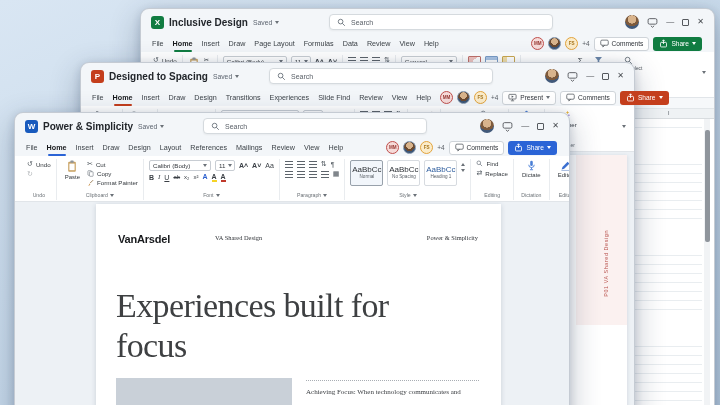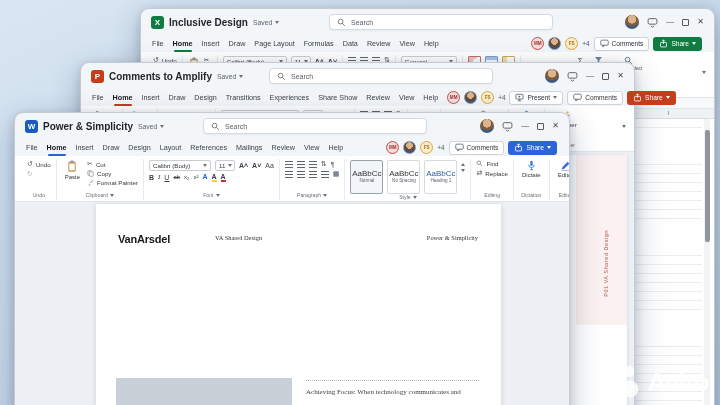--- a/index.html
+++ b/index.html
@@ -63,21 +63,21 @@
     display:flex;align-items:center;gap:3px;padding:0 3px;height:11px;white-space:nowrap;}
   .frow{display:flex;align-items:center;gap:4px;font-size:7px;color:#3b4046;}
   .fA{font-weight:600;font-size:7px;}
   .fc{position:relative;font-weight:600;font-size:7px;padding-bottom:1px;}
   .fc::after{content:"";position:absolute;left:0;right:0;bottom:-1px;height:2px;}
   .fc.red::after{background:#c0392b;} .fc.yel::after{background:#f5d327;} .fc.blu{color:#2b5fce;}
   .icl{width:8px;height:7px;flex:none;
     background:repeating-linear-gradient(to bottom,#5d646b 0 1px,transparent 1px 3px);}
   .bigbtn{display:flex;flex-direction:column;align-items:center;gap:1px;font-size:6px;
     color:#33383d;padding:0 3px;white-space:nowrap;}
-  .card{width:33px;height:34px;border:1px solid #d7dbe0;border-radius:2px;background:#fff;
+  .card{width:33px;height:26px;border:1px solid #d7dbe0;border-radius:2px;background:#fff;
     display:flex;flex-direction:column;align-items:center;justify-content:center;gap:1px;flex:none;}
   .card.sel{border-color:#98a1ab;background:#f2f6fb;}
   .card .sample{font-size:8px;color:#2e3237;line-height:1;}
   .card.h1 .sample{color:#2f5e9e;}
   .card .sname{font-size:4.6px;color:#595f66;line-height:1;}
   .tbl{width:13px;height:11px;border-radius:1px;flex:none;}
   .tbl.cf{border:1px solid #c0706a;background:linear-gradient(135deg,#f2c5c0 0 40%,#fff 40%);}
   .tbl.ft{border:1px solid #7a9cc6;background:linear-gradient(#abc5e5 0 3px,#fff 3px);}
   .tbl.cs{border:1px solid #caa84f;background:linear-gradient(90deg,#f3dfa8 0 4px,#fff 4px);}
   .xbtn{display:flex;flex-direction:column;align-items:center;gap:1px;font-size:4.6px;
@@ -360,21 +360,21 @@
         </div>
       <div class="rows"></div>
       <div class="vtrack"></div>
       <div class="vthumb"></div>
     </div>
   </div>
 
   <div class="win ppt">
     <div class="titlebar">
       <span class="appicon pp">P</span>
-      <span class="wtitle">Comments to Amplify</span>
+      <span class="wtitle">Designed to Spacing</span>
       <span class="saved">
           <span>Saved</span>
           <i class="car"></i>
         </span>
       <div class="search">
         <svg class="ic" width="9" height="9">
             <use href="#i-lens"></use>
           </svg>
         <span>Search</span>
       </div>
@@ -389,21 +389,21 @@
       </div>
     </div>
     <div class="menubar">
       <span class="mi">File</span>
       <span class="mi active">Home</span>
       <span class="mi">Insert</span>
       <span class="mi">Draw</span>
       <span class="mi">Design</span>
       <span class="mi">Transitions</span>
       <span class="mi">Experiences</span>
-      <span class="mi">Share Show</span>
+      <span class="mi">Slide Find</span>
       <span class="mi">Review</span>
       <span class="mi">View</span>
       <span class="mi">Help</span>
       <div class="presence">
         <span class="av mm">MM</span>
         <span class="av ph"></span>
         <span class="av fs">FS</span>
         <span class="plus">+4</span>
         <span class="pill">
           <svg class="ic" width="9" height="9">
@@ -786,32 +786,24 @@
             <span>Editor</span>
           </div>
       </div>
 
     </div>
     <div class="wordcontent">
       <div class="page">
         <span class="dlogo">VanArsdel</span>
         <span class="dhc">VA Shared Design</span>
         <span class="dhr">Power &amp; Simplicity</span>
+        <div class="dheading">Experiences built for focus</div>
         <div class="dimg"></div>
         <div class="dcol">
           <div class="ddots"></div>
           <div class="dbody">Achieving Focus: When technology communicates and</div>
         </div>
       </div>
     </div>
   </div>
 
-  <div class="wm">
-    <svg width="40" height="38" viewBox="0 0 40 40">
-      <circle cx="9" cy="11" r="4.2" fill="rgba(255,255,255,.82)"></circle>
-      <circle cx="8.5" cy="27" r="7" fill="rgba(255,255,255,.82)"></circle>
-      <circle cx="26" cy="9" r="6" fill="rgba(255,255,255,.82)"></circle>
-      <circle cx="27.5" cy="27.5" r="8.8" fill="rgba(255,255,255,.82)"></circle>
-    </svg>
-    <span>Avito</span>
-  </div>
 
 </div>
 
 </body></html>

